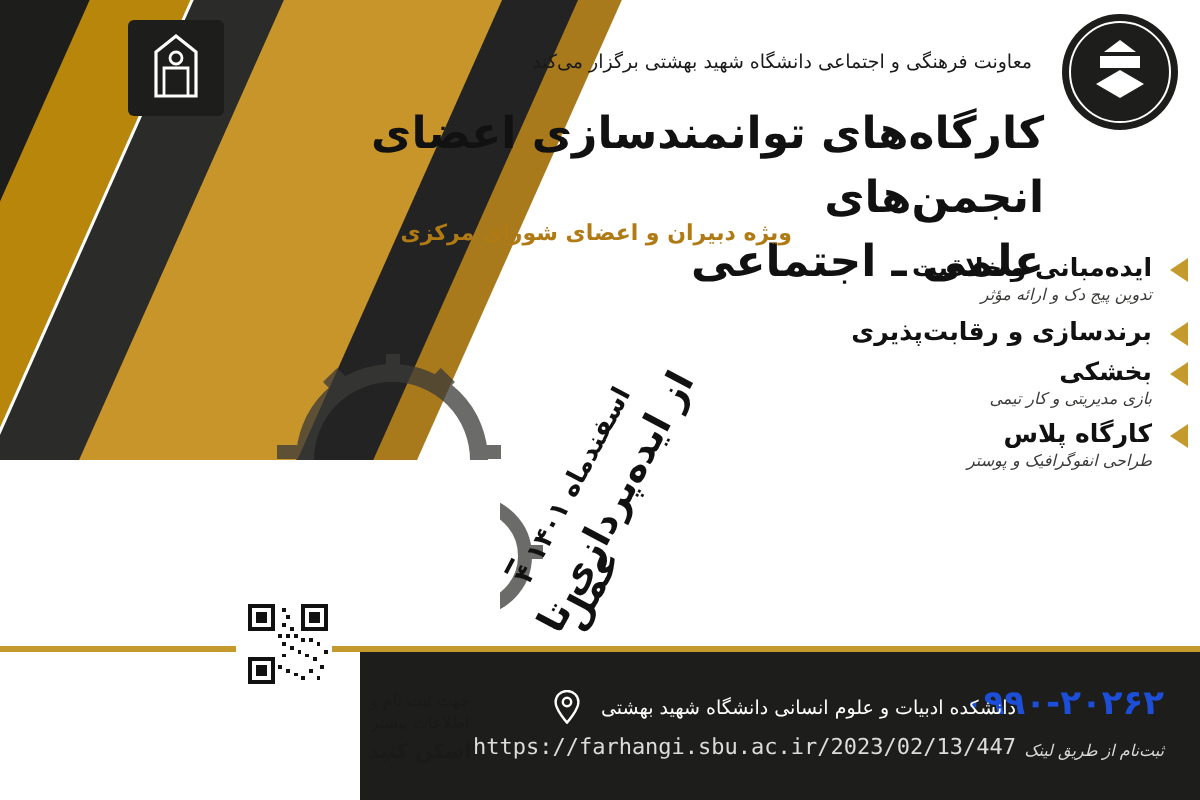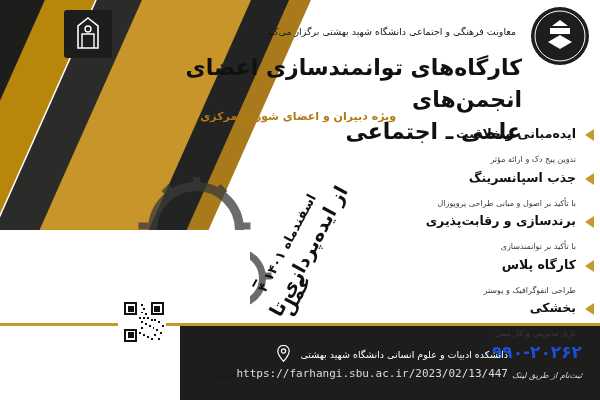--- a/index.html
+++ b/index.html
@@ -87,21 +87,21 @@
   }
   .topic .tri{
     position:absolute;right:4px;top:3px;width:0;height:0;
     border-top:6px solid transparent;border-bottom:6px solid transparent;
     border-right:9px solid #c49a2d;
   }
   .topic .t-title{
     font-size:12.5px;font-weight:bold;color:#111;line-height:1.2;
   }
   .topic .t-sub{
-    font-size:8px;color:#3a3a38;margin-top:14px;line-height:1.2;
+    font-size:8px;color:#3a3a38;margin-top:2px;line-height:1.2;font-style:italic;
   }
   
   .slogan{
     position:absolute;left:244px;top:218px;width:106px;height:112px;
   }
   .slogan .s1,.slogan .s2{
     position:absolute;font-weight:bold;color:#111;white-space:nowrap;
     transform-origin:center;
   }
   .slogan .s1{
@@ -212,42 +212,36 @@
   <div class="subtitle">ویژه دبیران و اعضای شورای مرکزی</div>
 
   <div class="topics">
 
     <div class="topic">
       <span class="tri"></span>
       <div class="t-title">ایده‌مبانی و خلاقیت</div>
       <div class="t-sub">تدوین پیج دک و ارائه مؤثر</div>
     </div>
 
-    <div class="topic">
-      <span class="tri"></span>
-      <div class="t-title">جذب اسپانسرینگ</div>
-      <div class="t-sub">با تأکید بر اصول و مبانی طراحی پروپوزال</div>
-    </div>
 
     <div class="topic">
       <span class="tri"></span>
       <div class="t-title">برندسازی و رقابت‌پذیری</div>
-      <div class="t-sub">با تأکید بر توانمندسازی</div>
+    </div>
+
+    <div class="topic">
+      <span class="tri"></span>
+      <div class="t-title">بخشکی</div>
+      <div class="t-sub">بازی مدیریتی و کار تیمی</div>
     </div>
 
     <div class="topic">
       <span class="tri"></span>
       <div class="t-title">کارگاه پلاس</div>
       <div class="t-sub">طراحی انفوگرافیک و پوستر</div>
-    </div>
-
-    <div class="topic">
-      <span class="tri"></span>
-      <div class="t-title">بخشکی</div>
-      <div class="t-sub">بازی مدیریتی و کار تیمی</div>
     </div>
 
   </div>
 
   <div class="slogan">
     <span class="s1">از ایده‌پردازی تا</span>
     <span class="s2">عمل</span>
   </div>
 
   <div class="date">

